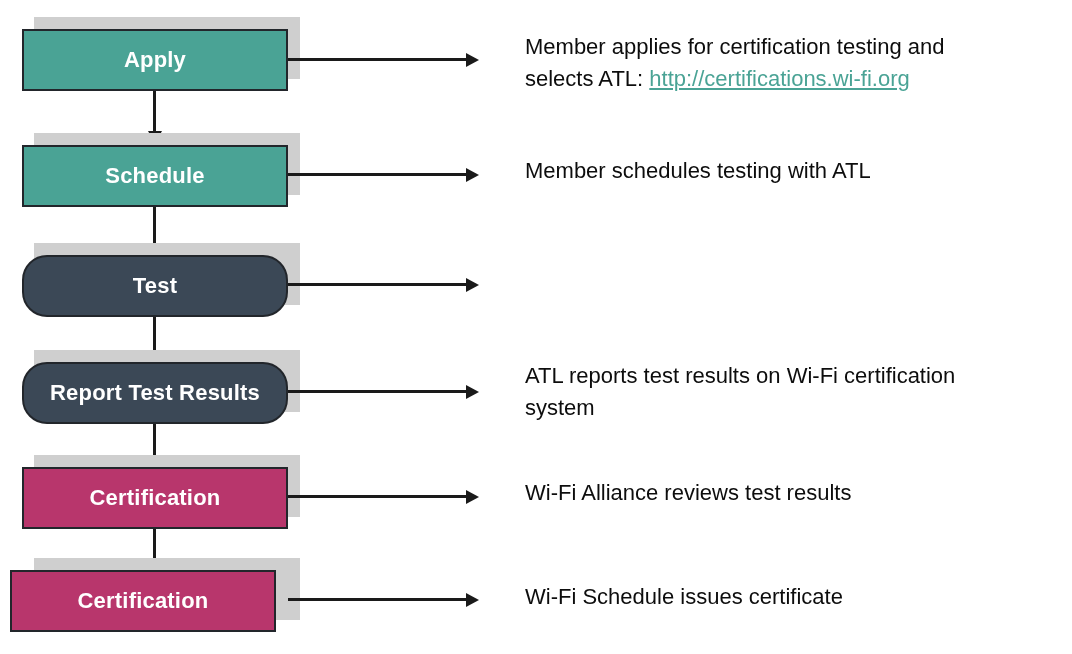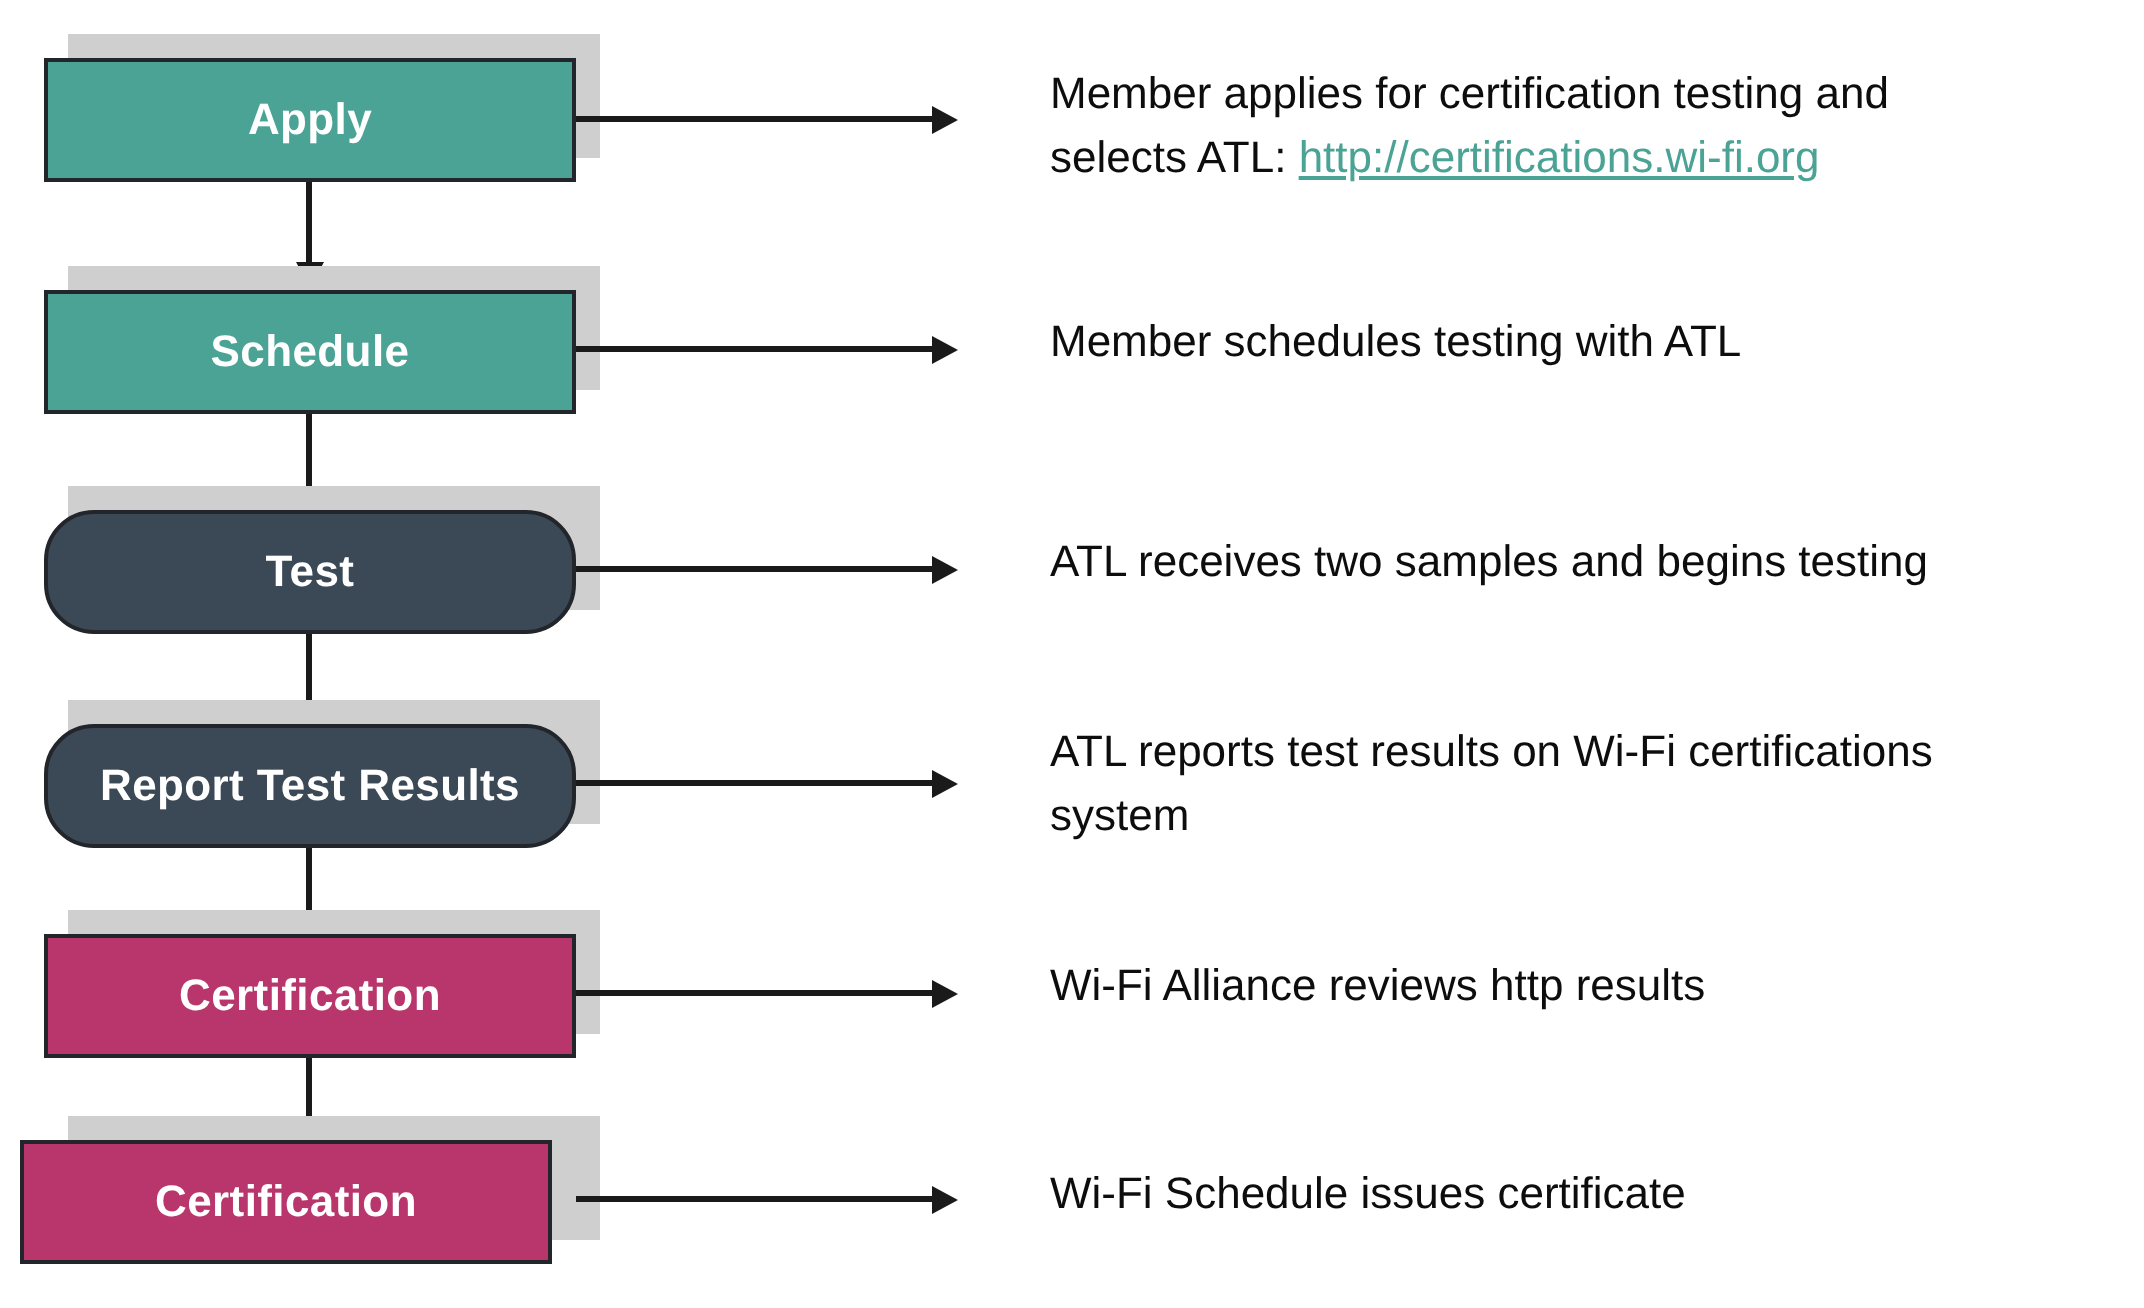--- a/index.html
+++ b/index.html
@@ -166,30 +166,27 @@
 
   <div class="description" style="top:31px;">
     <span>Member applies for certification testing  and</span><br>
     <span>selects ATL: </span><a class="url-link" href="#">http://certifications.wi-fi.org</a>
   </div>
 
   <div class="description" style="top:155px;">
     <span>Member schedules testing with ATL</span>
   </div>
 
-  <div class="description" style="top:265px;">
-    <span>ATL receives two samples and begins testing</span>
-  </div>
 
   <div class="description" style="top:360px;">
-    <span>ATL reports test results on Wi-Fi certifications</span><br>
+    <span>ATL reports test results on Wi-Fi certification</span><br>
     <span>system</span>
   </div>
 
   <div class="description" style="top:477px;">
-    <span>Wi-Fi Alliance reviews http results</span>
+    <span>Wi-Fi Alliance reviews test results</span>
   </div>
 
   <div class="description" style="top:581px;">
     <span>Wi-Fi Schedule issues certificate</span>
   </div>
 
 </div>
 
 </body></html>

